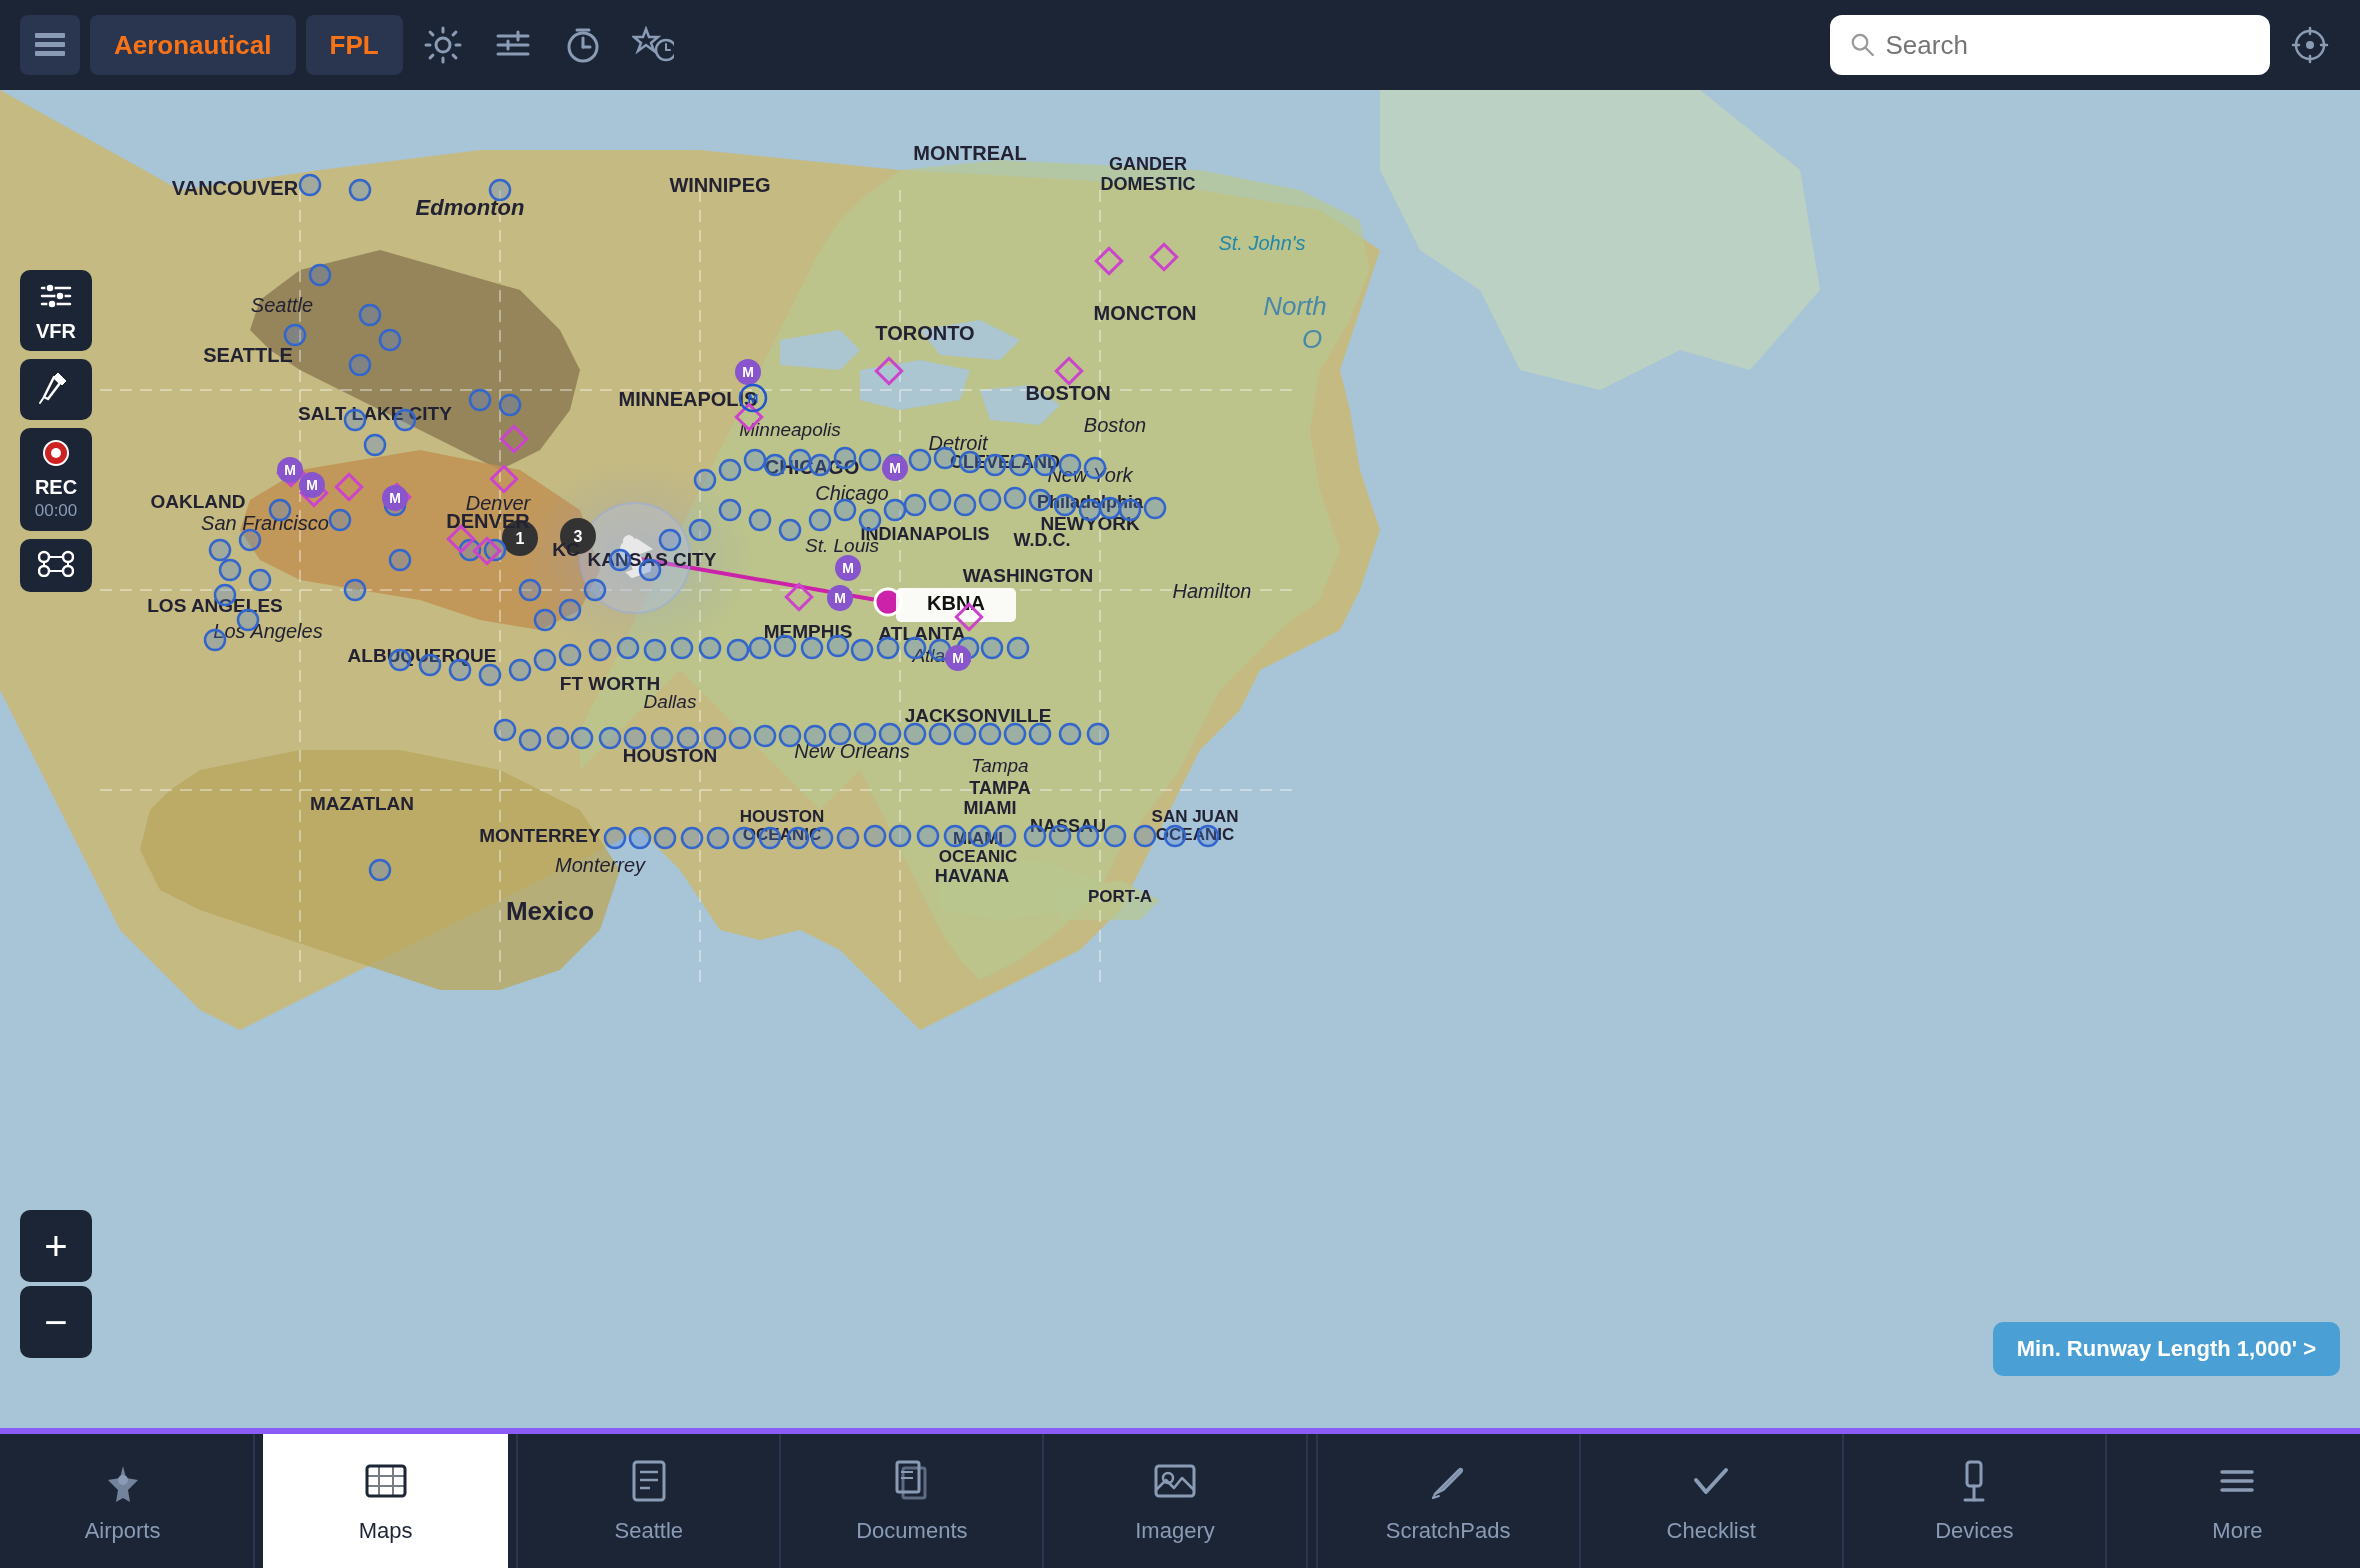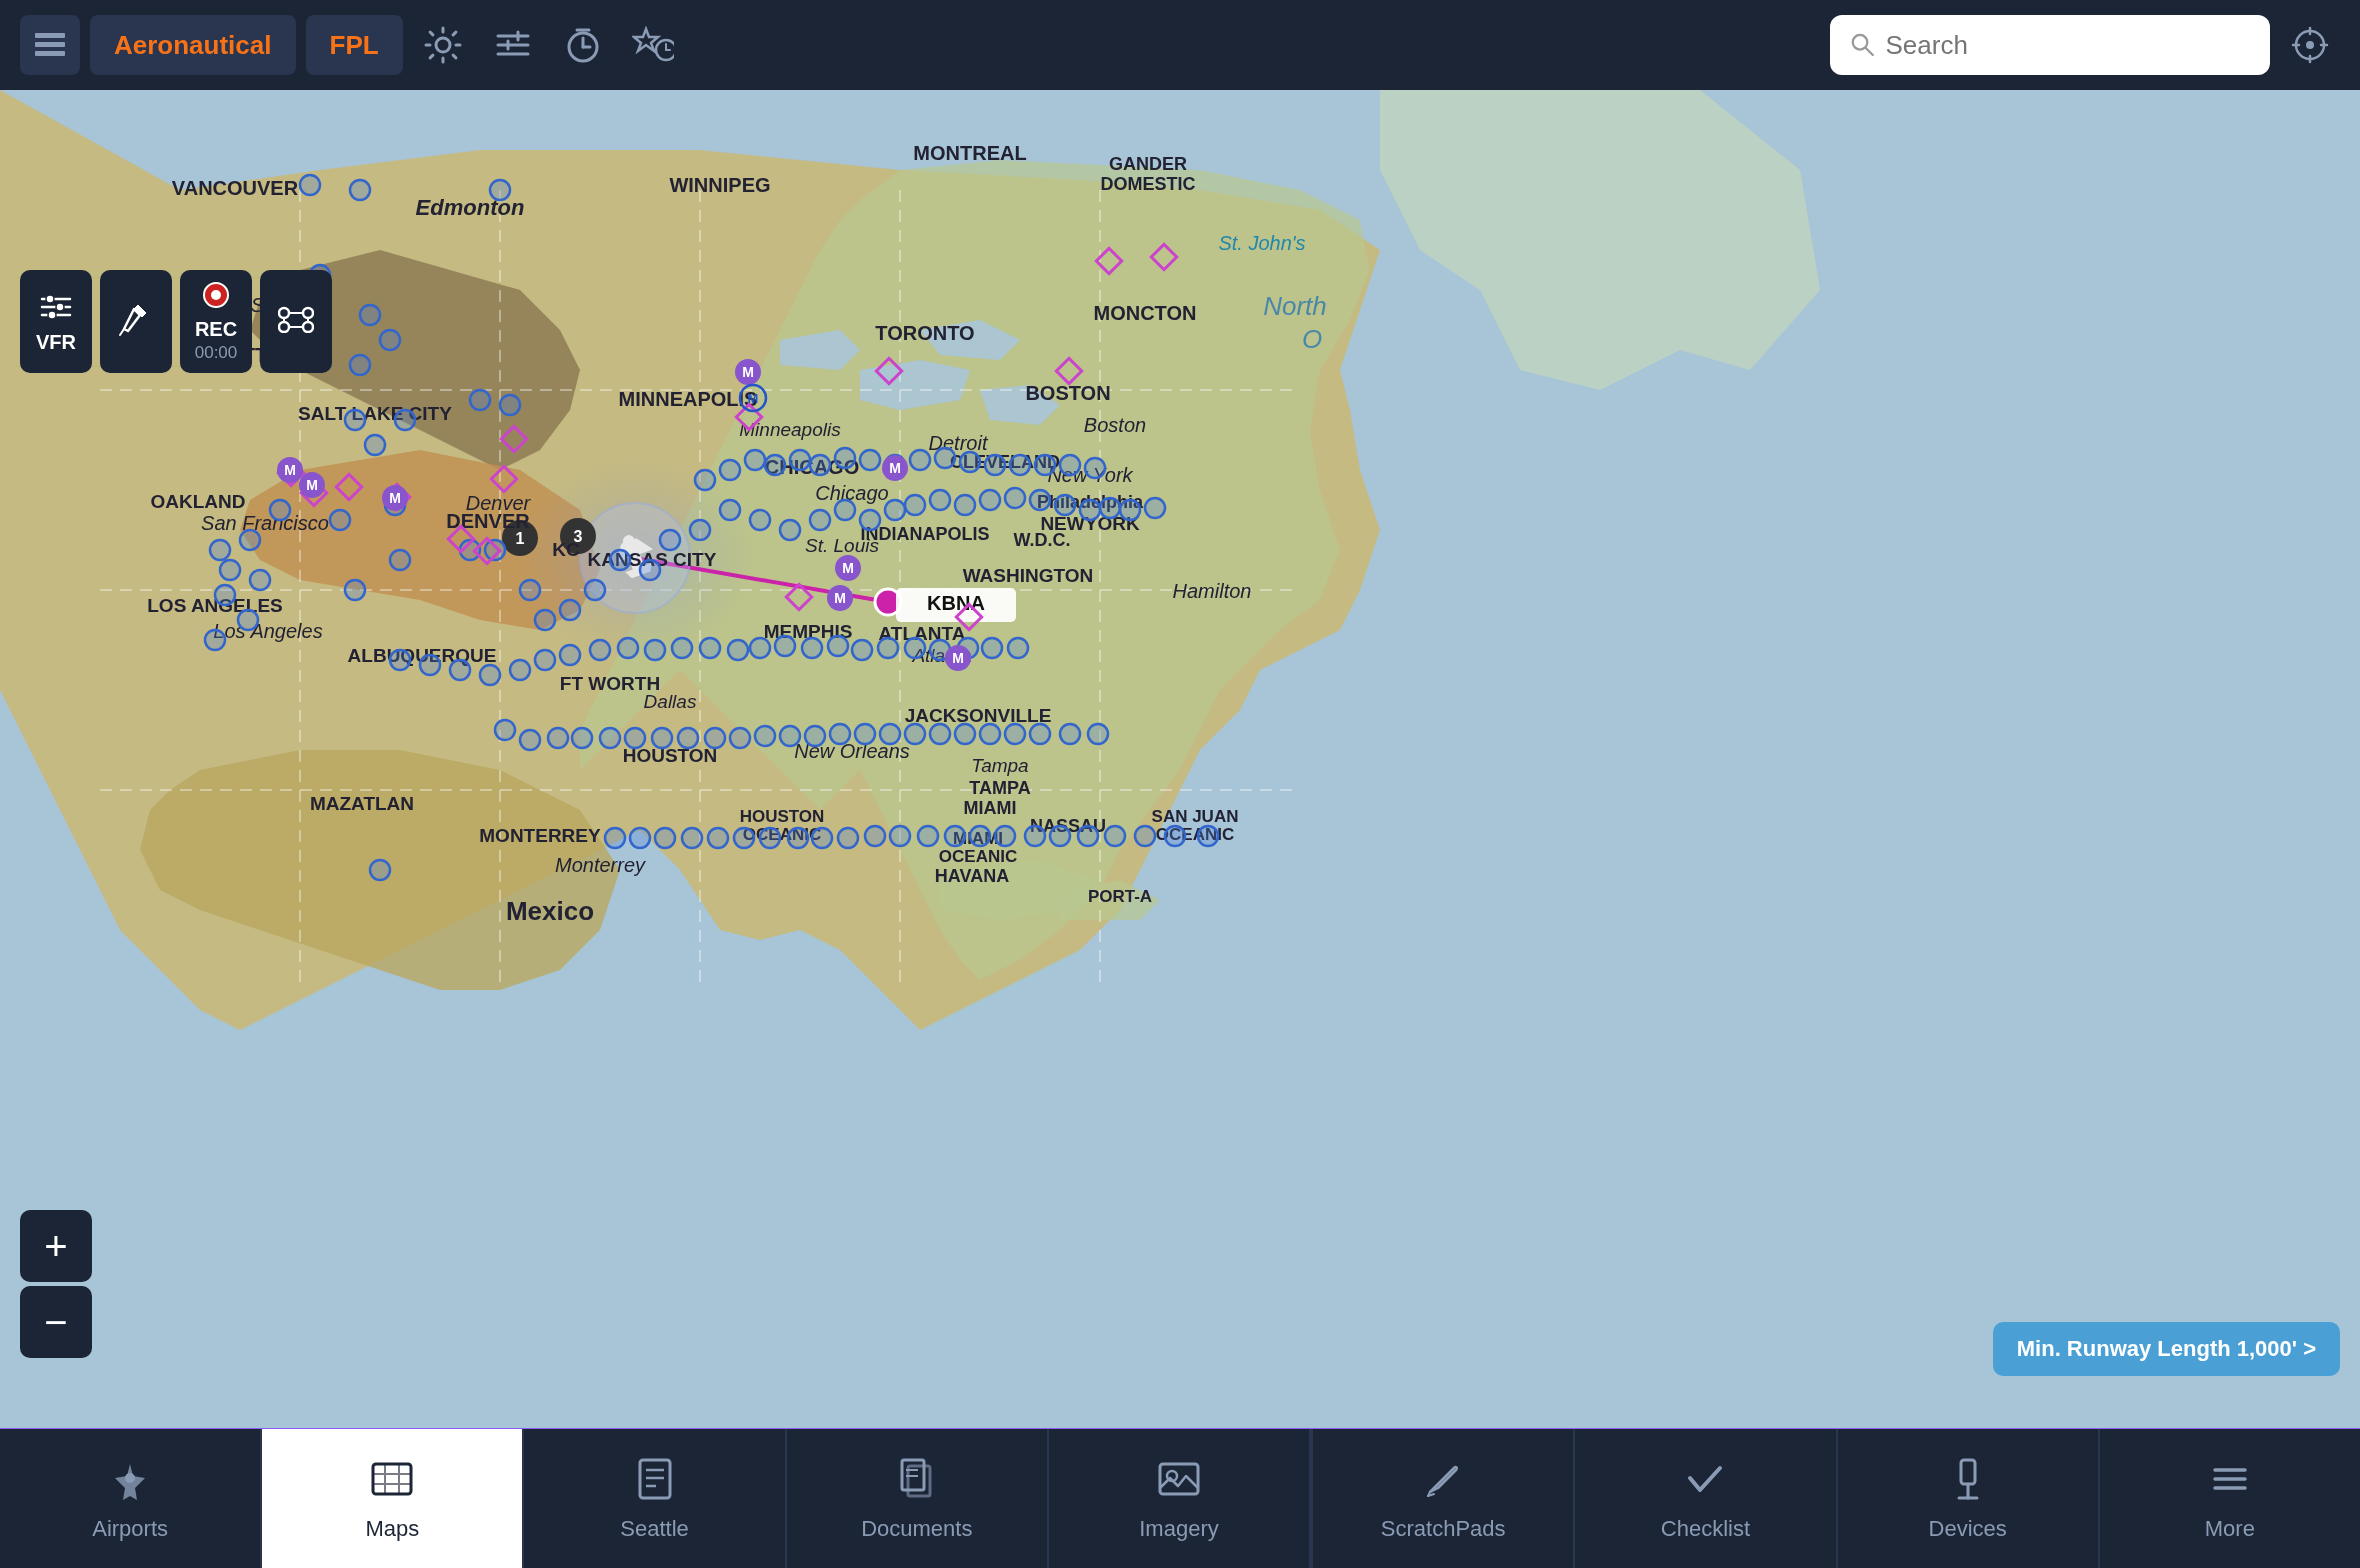--- a/index.html
+++ b/index.html
@@ -43,21 +43,21 @@
       background: #a8c5d8;
     }
     
     #map-svg {
       position: absolute; inset: 0; width: 100%; height: 100%;
     }
 
     
     #left-controls {
       position: absolute; left: 20px; top: 180px; z-index: 200;
-      display: flex; flex-direction: row; gap: 8px;
+      display: flex; flex-direction: column; gap: 8px;
     }
     .ctrl-btn {
       width: 72px; background: #1c2535; border: none; border-radius: 10px;
       color: #ffffff; cursor: pointer; display: flex; flex-direction: column;
       align-items: center; justify-content: center; padding: 10px 6px;
       font-size: 13px; gap: 4px;
     }
     .ctrl-btn .ctrl-icon { font-size: 28px; line-height: 1; }
     .ctrl-btn .ctrl-label { font-size: 20px; font-weight: 600; line-height: 1; }
     .ctrl-btn .ctrl-sub { font-size: 17px; color: #8a9bb5; }
@@ -75,21 +75,22 @@
       position: absolute; right: 20px; bottom: 102px; z-index: 200;
       background: #4a9fd4; border: none; border-radius: 10px; color: #ffffff;
       font-size: 22px; font-weight: 600; padding: 14px 24px; cursor: pointer;
       display: flex; align-items: center; gap: 8px;
     }
 
     
     #bottom-nav {
       position: absolute; bottom: 0; left: 0; width: 100%; height: 140px;
       background: #1c2535; display: flex; align-items: stretch; z-index: 100;
-      border-top: 1px solid #8b5cf6;
+      border-top: 6px solid #8b5cf6;
+      gap: 8px;
     }
     .nav-item {
       flex: 1; display: flex; flex-direction: column; align-items: center;
       justify-content: center; gap: 8px; cursor: pointer; border: none;
       background: transparent; color: #8a9bb5; font-size: 24px;
       transition: background 0.15s;
     }
     .nav-item.active { background: #ffffff; color: #1c2535; border-radius: 0; }
     .nav-item .nav-icon { font-size: 40px; line-height: 1; }
     .nav-item .nav-label { font-size: 22px; font-weight: 500; }

